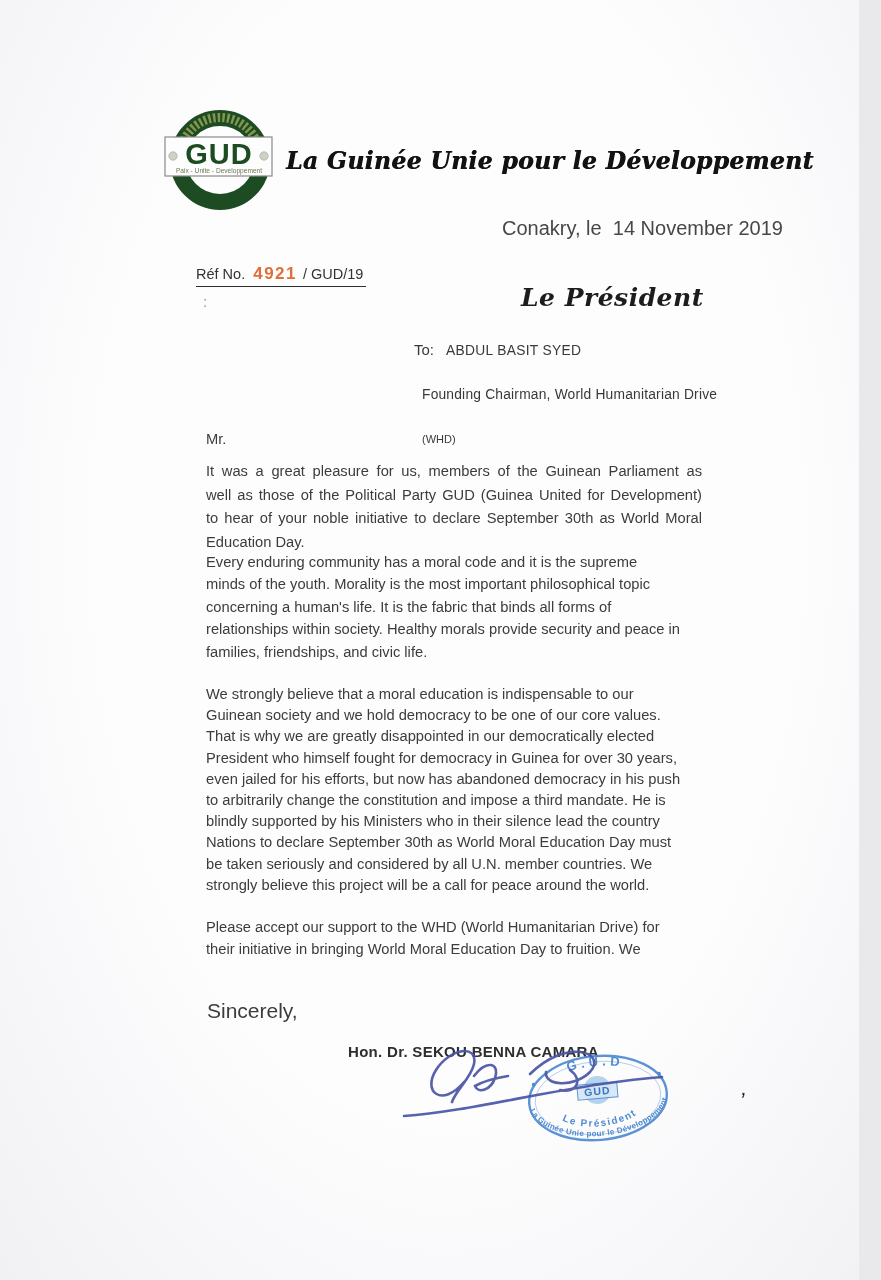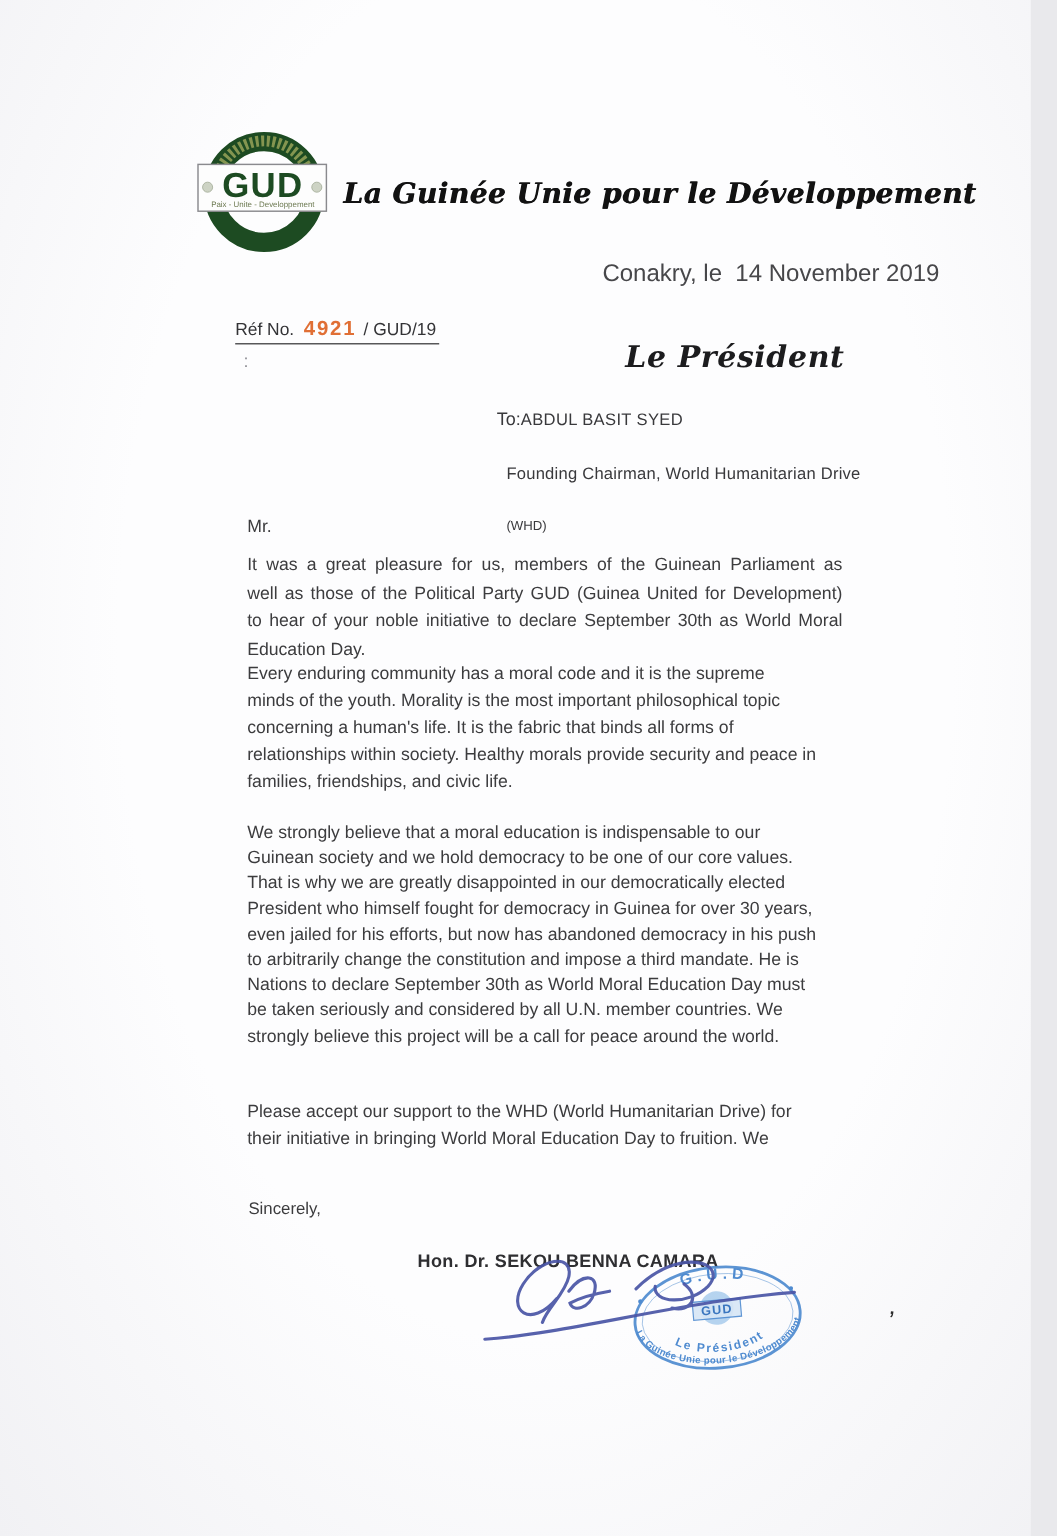--- a/index.html
+++ b/index.html
@@ -28,37 +28,37 @@
 
   .president-title{
     left:521px;top:283px;
     font-family:"DejaVu Serif", serif;font-style:italic;font-weight:bold;
     font-size:25px;color:#1c1c1e;letter-spacing:.5px;white-space:pre;
   }
 
   
   .to-line{left:414px;top:341px;color:#39393c;}
   .to-label{font-size:15px;}
-  .to-name{font-size:13.8px;margin-left:0;letter-spacing:.3px;}
+  .to-name{font-size:13.8px;margin-left:12px;letter-spacing:.3px;}
   .role-line{left:422px;top:387px;font-size:13.8px;letter-spacing:.2px;color:#39393c;white-space:nowrap;}
   .whd-line{left:422px;top:433px;font-size:11px;color:#39393c;}
   .salutation{left:206px;top:431px;font-size:14.7px;}
 
   
   .para{left:206px;width:496px;font-size:14.7px;color:#3c3c3e;}
   .p1{top:460px;line-height:23.7px;}
   .p2{top:551px;line-height:22.4px;}
   .p3{top:684px;line-height:21.2px;}
   .p4{top:916px;line-height:22px;}
   .para .line{white-space:nowrap;}
   .para.justify .line{white-space:normal;text-align:justify;text-align-last:justify;}
   .para.justify .line:last-child{text-align:left;text-align-last:left;}
 
   
-  .sincerely{left:207px;top:999px;font-size:14px;}
+  .sincerely{left:207px;top:999px;font-size:21px;}
   .signatory{left:348px;top:1043px;font-size:15px;font-weight:bold;color:#2e2e31;letter-spacing:.3px;white-space:nowrap;}
 
   .stamp{left:512px;top:1046px;width:172px;height:104px;transform:rotate(-5deg);}
   .signature{left:398px;top:1028px;width:300px;height:100px;}
   .quote-mark{left:740px;top:1088px;font-size:22px;color:#2b2b2b;transform:rotate(8deg);}
 </style>
 </head>
 <body>
 
 <div class="paper">
@@ -108,20 +108,21 @@
       <div class="line">relationships within society. Healthy morals provide security and peace in</div>
       <div class="line">families, friendships, and civic life.</div>
     </div>
   <div class="abs para p3">
       <div class="line">We strongly believe that a moral education is indispensable to our</div>
       <div class="line">Guinean society and we hold democracy to be one of our core values.</div>
       <div class="line">That is why we are greatly disappointed in our democratically elected</div>
       <div class="line">President who himself fought for democracy in Guinea for over 30 years,</div>
       <div class="line">even jailed for his efforts, but now has abandoned democracy in his push</div>
       <div class="line">to arbitrarily change the constitution and impose a third mandate. He is</div>
+      <div class="line">blindly supported by his Ministers who in their silence lead the country</div>
       <div class="line">Nations to declare September 30th as World Moral Education Day must</div>
       <div class="line">be taken seriously and considered by all U.N. member countries. We</div>
       <div class="line">strongly believe this project will be a call for peace around the world.</div>
     </div>
   <div class="abs para p4">
       <div class="line">Please accept our support to the WHD (World Humanitarian Drive) for</div>
       <div class="line">their initiative in bringing World Moral Education Day to fruition. We</div>
     </div>
 
   <div class="abs sincerely">Sincerely,</div>

